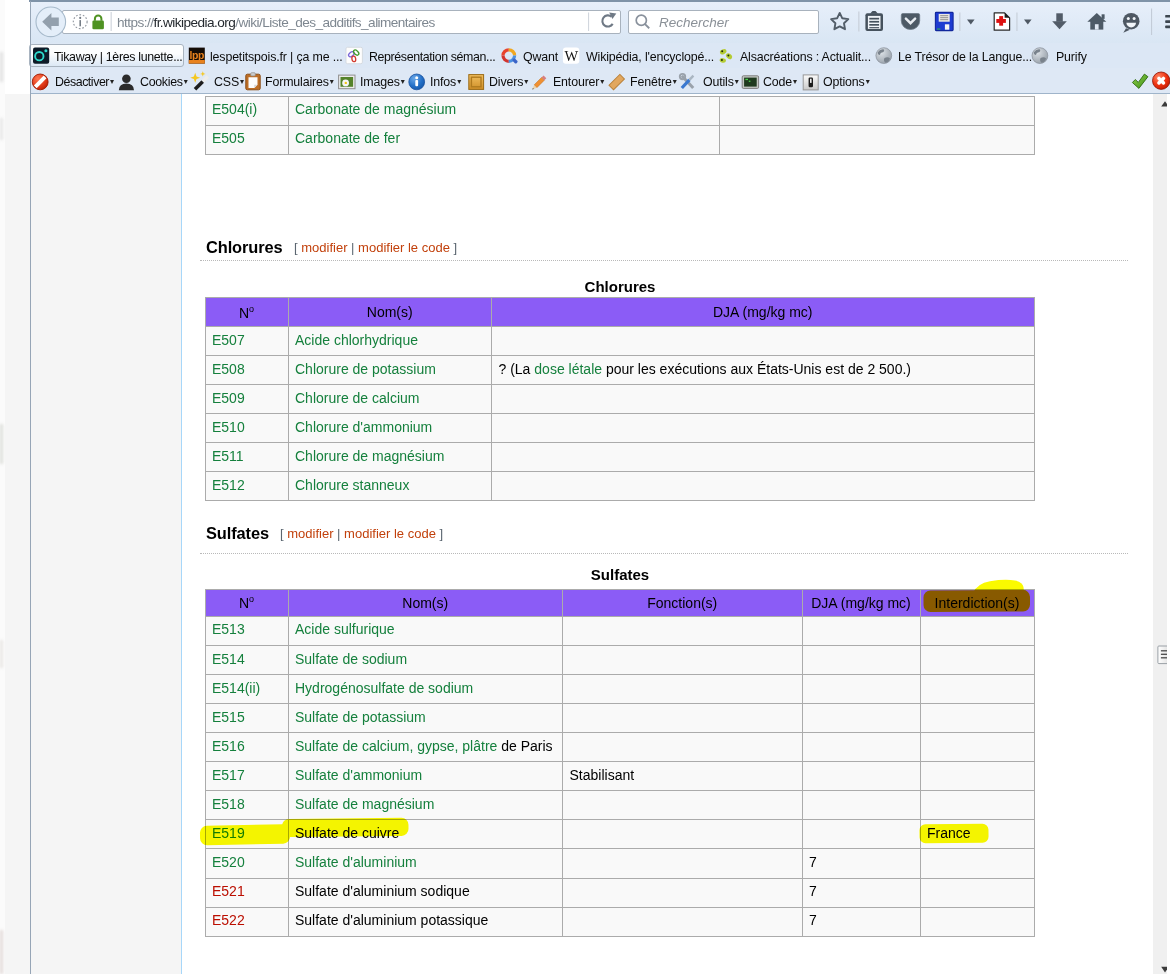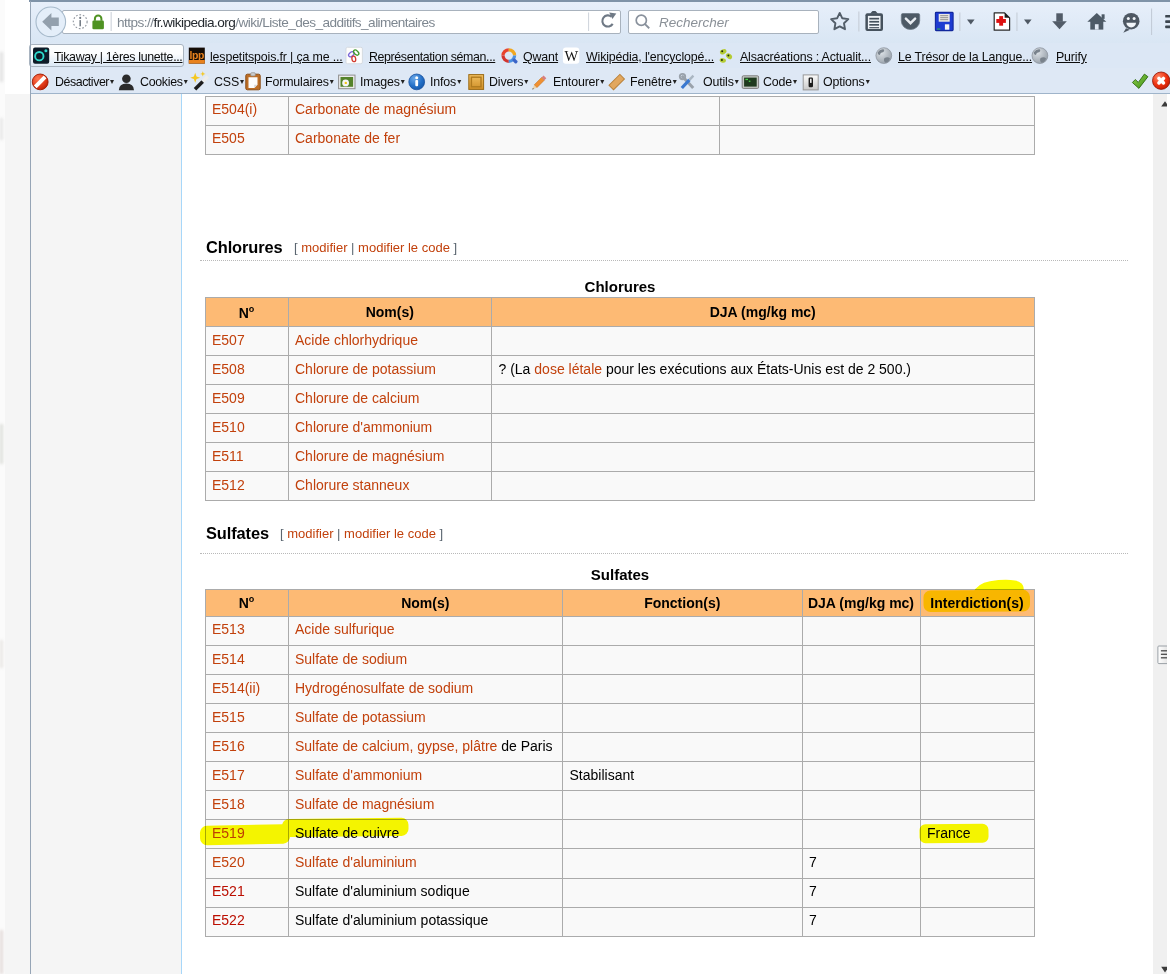--- a/index.html
+++ b/index.html
@@ -14,35 +14,35 @@
 #navbar{left:5px;top:2px;width:1162px;height:41px;background:linear-gradient(#e7effa,#d9e6f4);}
 #bmbar{left:5px;top:43px;width:1162px;height:25px;background:#dce7f5;}
 #devbar{left:5px;top:68px;width:1162px;height:24.5px;background:#dee8f5;border-bottom:1.5px solid #9fb4ca;}
 
 #urlbox{left:36px;top:10px;width:559px;height:24px;background:#fff;border:1px solid #a8b2bd;border-radius:2px;box-sizing:border-box;}
 #searchbox{left:602px;top:10px;width:191px;height:24px;background:#fff;border:1px solid #a8b2bd;border-radius:2px;box-sizing:border-box;}
 #urltext{left:91px;top:14.5px;font-size:13.6px;color:#7e8790;white-space:nowrap;letter-spacing:-0.55px;}
 #urltext b{color:#24292e;font-weight:normal;}
 #searchtext{left:633px;top:14.5px;font-size:13.5px;font-style:italic;color:#8a9097;}
 
-.bmt{top:50px;font-size:12.4px;color:#0c0c0c;white-space:nowrap;letter-spacing:-0.15px;text-decoration:underline;}
+.bmt{top:50px;font-size:12.4px;color:#0c0c0c;white-space:nowrap;letter-spacing:-0.15px;}
 .dvt{top:74.8px;font-size:12.4px;color:#0c0c0c;white-space:nowrap;letter-spacing:-0.15px;}
 .drop:after{content:"▾";font-size:8px;color:#222;margin-left:1px;position:relative;top:-1.5px;}
 #tikabtn{left:2.5px;top:44px;width:155px;height:23px;border:1px solid #a9b4c0;border-radius:3px;background:linear-gradient(#fcfdfe 40%,#dce8f5);box-sizing:border-box;}
 
 #content{left:5px;top:93.5px;width:1162px;height:880.5px;background:#fff;overflow:hidden;}
 
 #sidebar{left:0;top:0;width:175.5px;height:881px;background:#f5f5f5;}
 #sideline{left:175.5px;top:0;width:1.3px;height:881px;background:#a7d7f9;}
 #scrolltrack{left:1147.5px;top:0;width:15.5px;height:881px;background:#f0f0f0;}
 
 table.wk{position:absolute;border-collapse:collapse;table-layout:fixed;font-size:14px;color:#000;background:#f9f9f9;}
 table.wk td,table.wk th{border:1px solid #ababab;padding:0 0 2.5px 6.5px;overflow:hidden;white-space:nowrap;font-weight:normal;text-align:left;}
-table.wk th{background:#fdba74;font-weight:bold;text-align:center;padding:0;}
-a.bl{color:#c2410c;text-decoration:none;}
+table.wk th{background:#8b5cf6;font-weight:normal;text-align:center;padding:0;}
+a.bl{color:#15803d;text-decoration:none;}
 a.rl{color:#bb0e00;text-decoration:none;}
 .hrow{height:28.6px;}.hrow3{height:27.2px;}
 .trow{height:29.05px;}.t1row{height:28.9px;}.trow3{height:29.1px;}
 h3.sec{position:absolute;margin:0;font-size:16.4px;font-weight:bold;color:#000;letter-spacing:-0.1px;line-height:16px;}
 .editsec{position:absolute;font-size:13px;color:#5b6670;white-space:nowrap;}
 .editsec a{color:#c2410c;text-decoration:none;}
 .dotline{position:absolute;height:0;border-bottom:1px dotted #b9b9b9;}
 .tcap{position:absolute;font-size:15px;font-weight:bold;color:#000;text-align:center;}
 .hl{position:absolute;mix-blend-mode:multiply;}
 </style>

